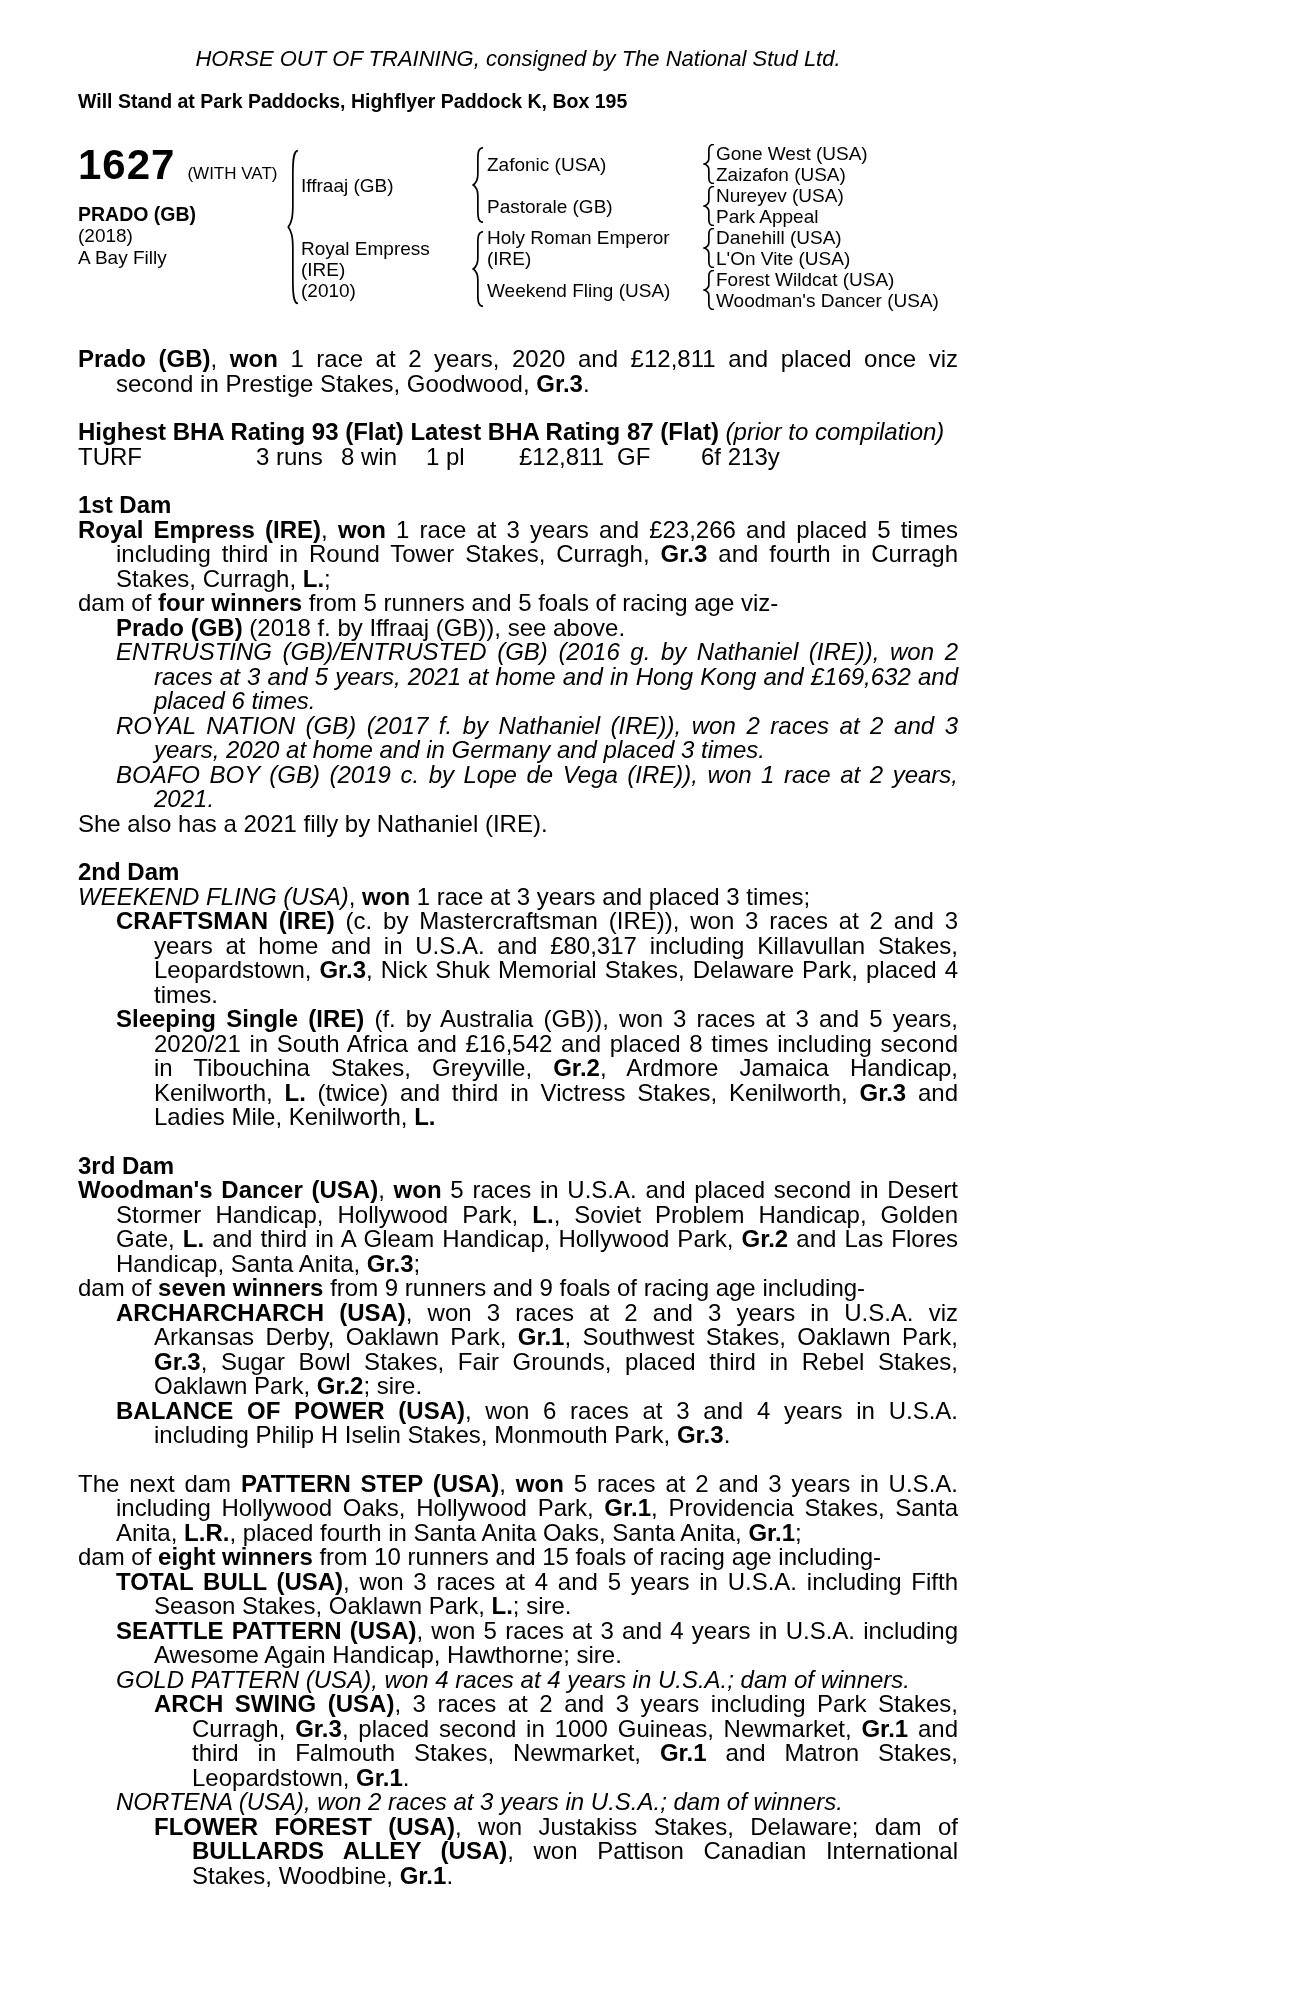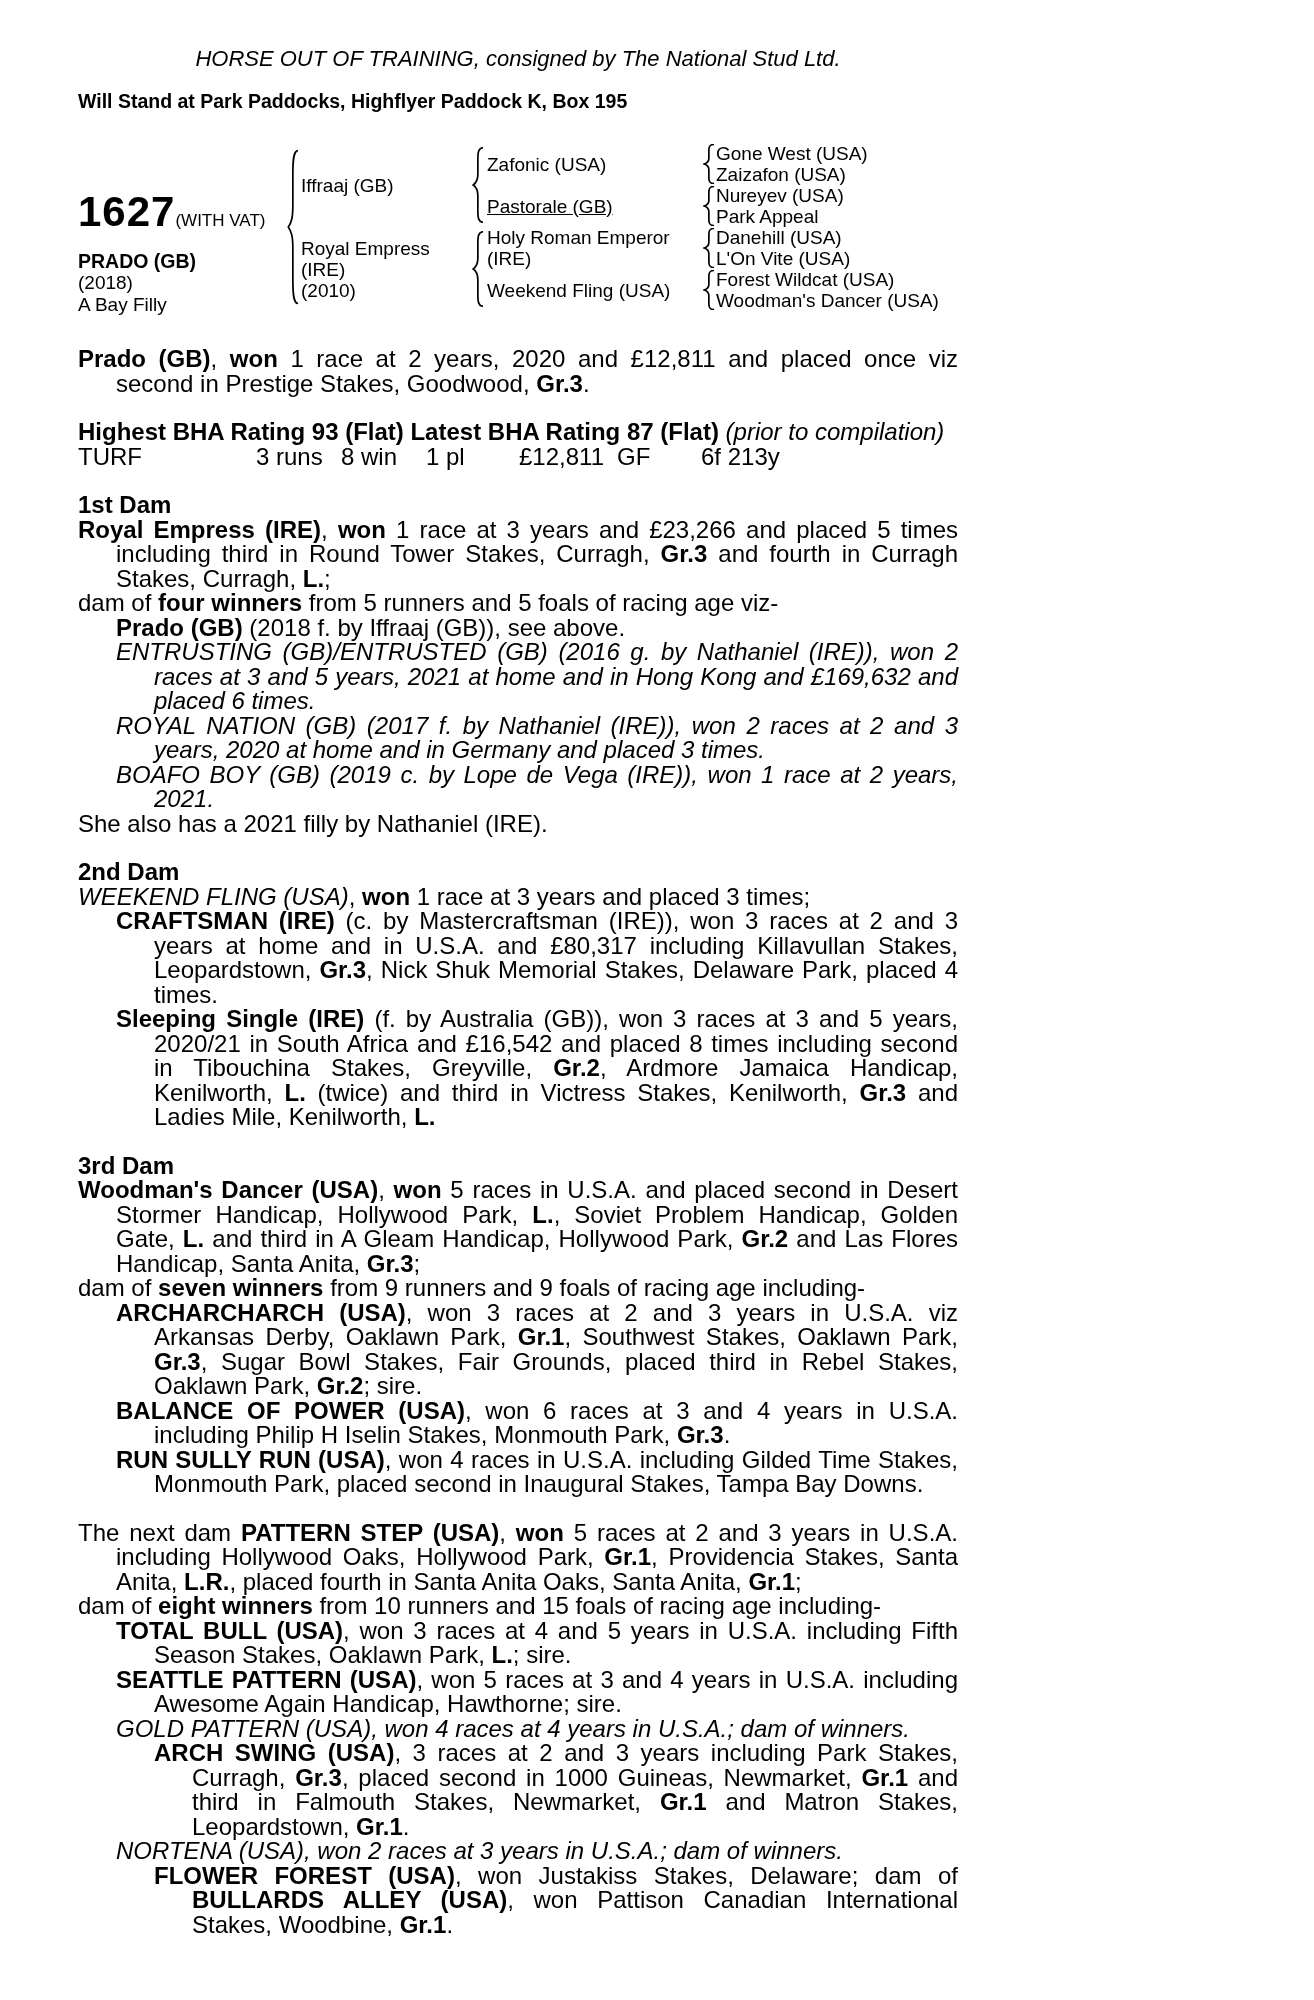--- a/index.html
+++ b/index.html
@@ -20,32 +20,32 @@
 
   
   .pedigree {
     margin-top:30px;
     display:grid;
     grid-template-columns:207px 16px 168px 18px 215px 14px 1fr;
     grid-template-rows:repeat(8, 21px);
     font-size:19px; line-height:21px;
   }
   .ped-subject { grid-column:1; grid-row:1/9; }
-  .lot-line { display:flex; align-items:baseline; gap:0;margin-top:47px; }
+  .lot-line { display:flex; align-items:baseline; gap:12px; }
   .lot-number { font-size:42px; font-weight:bold; letter-spacing:1px; line-height:44px; }
   .vat { font-size:17px; }
   .subject-name { font-weight:bold; font-size:19.5px; margin-top:16px; line-height:22px; }
   .subject-year, .subject-sex { line-height:22px; }
 
   .ped-cell { display:flex; flex-direction:column; justify-content:center; }
   .wrap-narrow { max-width:145px; }
   .c3r14 { grid-column:3; grid-row:1/5; }
   .c3r58 { grid-column:3; grid-row:5/9; }
   .c5r12 { grid-column:5; grid-row:1/3; }
-  .c5r34 { grid-column:5; grid-row:3/5;text-decoration:underline; }
+  .c5r34 { grid-column:5; grid-row:3/5; }
   .c5r56 { grid-column:5; grid-row:5/7; }
   .c5r78 { grid-column:5; grid-row:7/9; }
   .c7r1 { grid-column:7; grid-row:1; } .c7r2 { grid-column:7; grid-row:2; }
   .c7r3 { grid-column:7; grid-row:3; } .c7r4 { grid-column:7; grid-row:4; }
   .c7r5 { grid-column:7; grid-row:5; } .c7r6 { grid-column:7; grid-row:6; }
   .c7r7 { grid-column:7; grid-row:7; } .c7r8 { grid-column:7; grid-row:8; }
 
   .brace { display:flex; align-items:stretch; justify-content:center; }
   .brace svg { width:13px; height:100%; display:block; }
   .bc2  { grid-column:2; grid-row:1/9; padding:6px 0; }
@@ -203,21 +203,20 @@
       <div class="tblock flush"><span>She also has a 2021 filly by Nathaniel (IRE).</span></div>
       <div class="tblock flush gap"><span class="b">2nd Dam</span></div>
       <div class="tblock hang0"><span class="i">WEEKEND FLING (USA)</span><span>, </span><span class="b">won</span><span> 1 race at 3 years and placed 3 times;</span></div>
       <div class="tblock hang1"><span class="b">CRAFTSMAN (IRE)</span><span> (c. by Mastercraftsman (IRE)), won 3 races at 2 and 3 years at home and in U.S.A. and £80,317 including Killavullan Stakes, Leopardstown, </span><span class="b">Gr.3</span><span>, Nick Shuk Memorial Stakes, Delaware Park, placed 4 times.</span></div>
       <div class="tblock hang1"><span class="b">Sleeping Single (IRE)</span><span> (f. by Australia (GB)), won 3 races at 3 and 5 years, 2020/21 in South Africa and £16,542 and placed 8 times including second in Tibouchina Stakes, Greyville, </span><span class="b">Gr.2</span><span>, Ardmore Jamaica Handicap, Kenilworth, </span><span class="b">L.</span><span> (twice) and third in Victress Stakes, Kenilworth, </span><span class="b">Gr.3</span><span> and Ladies Mile, Kenilworth, </span><span class="b">L.</span></div>
       <div class="tblock flush gap"><span class="b">3rd Dam</span></div>
       <div class="tblock hang0"><span class="b">Woodman's Dancer (USA)</span><span>, </span><span class="b">won</span><span> 5 races in U.S.A. and placed second in Desert Stormer Handicap, Hollywood Park, </span><span class="b">L.</span><span>, Soviet Problem Handicap, Golden Gate, </span><span class="b">L.</span><span> and third in A Gleam Handicap, Hollywood Park, </span><span class="b">Gr.2</span><span> and Las Flores Handicap, Santa Anita, </span><span class="b">Gr.3</span><span>;</span></div>
       <div class="tblock flush"><span>dam of </span><span class="b">seven winners</span><span> from 9 runners and 9 foals of racing age including-</span></div>
       <div class="tblock hang1"><span class="b">ARCHARCHARCH (USA)</span><span>, won 3 races at 2 and 3 years in U.S.A. viz Arkansas Derby, Oaklawn Park, </span><span class="b">Gr.1</span><span>, Southwest Stakes, Oaklawn Park, </span><span class="b">Gr.3</span><span>, Sugar Bowl Stakes, Fair Grounds, placed third in Rebel Stakes, Oaklawn Park, </span><span class="b">Gr.2</span><span>; sire.</span></div>
       <div class="tblock hang1"><span class="b">BALANCE OF POWER (USA)</span><span>, won 6 races at 3 and 4 years in U.S.A. including Philip H Iselin Stakes, Monmouth Park, </span><span class="b">Gr.3</span><span>.</span></div>
-      <div class="tblock hang1"><span class="b">RUN SULLY RUN (USA)</span><span>, won 4 races in U.S.A. including Gilded Time Stakes, Monmouth Park, placed second in Inaugural Stakes, Tampa Bay Downs.</span></div>
       <div class="tblock hang0 gap"><span>The next dam </span><span class="b">PATTERN STEP (USA)</span><span>, </span><span class="b">won</span><span> 5 races at 2 and 3 years in U.S.A. including Hollywood Oaks, Hollywood Park, </span><span class="b">Gr.1</span><span>, Providencia Stakes, Santa Anita, </span><span class="b">L.R.</span><span>, placed fourth in Santa Anita Oaks, Santa Anita, </span><span class="b">Gr.1</span><span>;</span></div>
       <div class="tblock flush"><span>dam of </span><span class="b">eight winners</span><span> from 10 runners and 15 foals of racing age including-</span></div>
       <div class="tblock hang1"><span class="b">TOTAL BULL (USA)</span><span>, won 3 races at 4 and 5 years in U.S.A. including Fifth Season Stakes, Oaklawn Park, </span><span class="b">L.</span><span>; sire.</span></div>
       <div class="tblock hang1"><span class="b">SEATTLE PATTERN (USA)</span><span>, won 5 races at 3 and 4 years in U.S.A. including Awesome Again Handicap, Hawthorne; sire.</span></div>
       <div class="tblock hang1"><span class="i">GOLD PATTERN (USA), won 4 races at 4 years in U.S.A.; dam of winners.</span></div>
       <div class="tblock hang2"><span class="b">ARCH SWING (USA)</span><span>, 3 races at 2 and 3 years including Park Stakes, Curragh, </span><span class="b">Gr.3</span><span>, placed second in 1000 Guineas, Newmarket, </span><span class="b">Gr.1</span><span> and third in Falmouth Stakes, Newmarket, </span><span class="b">Gr.1</span><span> and Matron Stakes, Leopardstown, </span><span class="b">Gr.1</span><span>.</span></div>
       <div class="tblock hang1"><span class="i">NORTENA (USA), won 2 races at 3 years in U.S.A.; dam of winners.</span></div>
       <div class="tblock hang2"><span class="b">FLOWER FOREST (USA)</span><span>, won Justakiss Stakes, Delaware; dam of </span><span class="b">BULLARDS ALLEY (USA)</span><span>, won Pattison Canadian International Stakes, Woodbine, </span><span class="b">Gr.1</span><span>.</span></div>
     </section>
 

